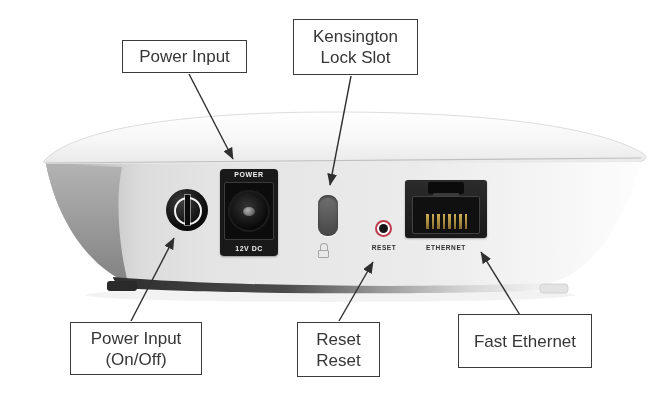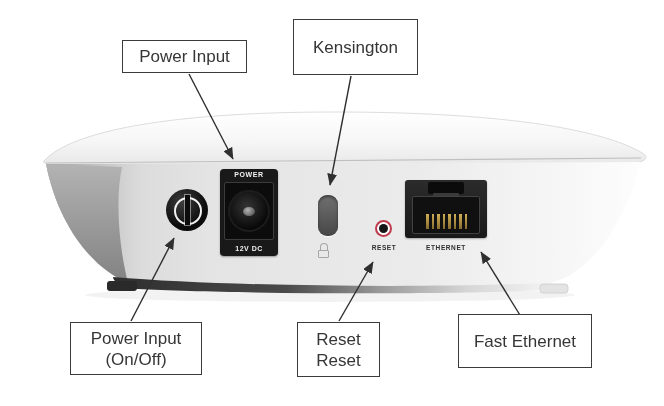--- a/index.html
+++ b/index.html
@@ -196,20 +196,21 @@
     </div>
   </div>
   <div class="port-label" id="ethernet-label">ETHERNET</div>
 
   <div class="callout" style="left:122px;top:40px;width:125px;height:33px;">
     <span>Power Input</span>
   </div>
 
   <div class="callout" style="left:293px;top:19px;width:125px;height:56px;">
     <span>Kensington</span>
+    <span>Lock Slot</span>
   </div>
 
   <div class="callout" style="left:70px;top:322px;width:132px;height:53px;">
     <span>Power Input</span>
     <span>(On/Off)</span>
   </div>
 
   <div class="callout" style="left:297px;top:322px;width:83px;height:55px;">
     <span>Reset</span>
     <span>Reset</span>

